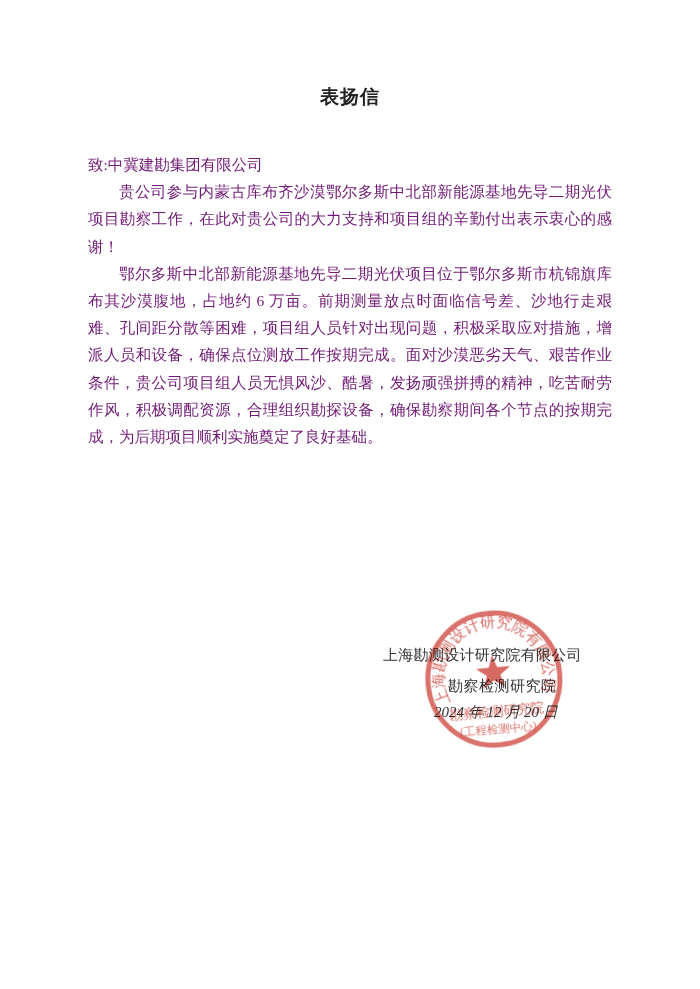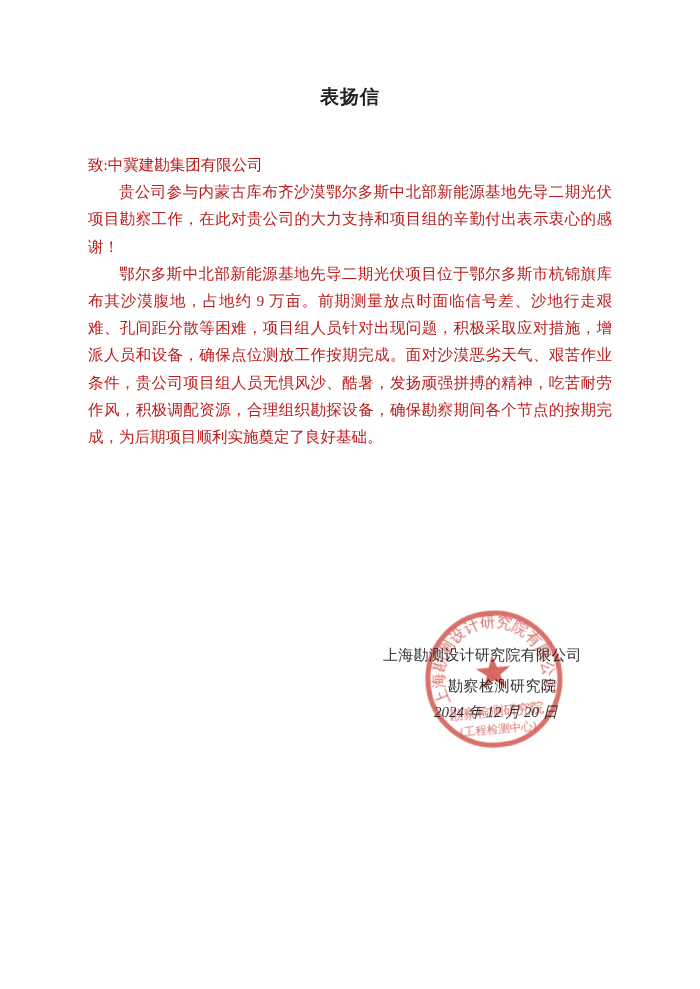--- a/index.html
+++ b/index.html
@@ -30,21 +30,21 @@
   }
   .letter-body {
     position: absolute;
     left: 88px;
     top: 151px;
     width: 524px;
     font-size: 15.5px;
     line-height: 27.2px;
     text-align: justify;
     text-justify: inter-ideograph;
-    color: #b91c1c;
+    color: #701a75;
   }
   .letter-body p {
     margin: 0;
   }
   .recipient {
     text-indent: 0;
   }
   .para {
     text-indent: 2em;
     font-family: Liberation Serif, serif;
@@ -77,21 +77,21 @@
 </head>
 <body>
 
 <div class="page">
 
   <h1 class="title">表扬信</h1>
 
   <div class="letter-body">
     <p class="recipient">致:中冀建勘集团有限公司</p>
     <p class="para">贵公司参与内蒙古库布齐沙漠鄂尔多斯中北部新能源基地先导二期光伏项目勘察工作，在此对贵公司的大力支持和项目组的辛勤付出表示衷心的感谢！</p>
-    <p class="para">鄂尔多斯中北部新能源基地先导二期光伏项目位于鄂尔多斯市杭锦旗库布其沙漠腹地，占地约 9 万亩。前期测量放点时面临信号差、沙地行走艰难、孔间距分散等困难，项目组人员针对出现问题，积极采取应对措施，增派人员和设备，确保点位测放工作按期完成。面对沙漠恶劣天气、艰苦作业条件，贵公司项目组人员无惧风沙、酷暑，发扬顽强拼搏的精神，吃苦耐劳作风，积极调配资源，合理组织勘探设备，确保勘察期间各个节点的按期完成，为后期项目顺利实施奠定了良好基础。</p>
+    <p class="para">鄂尔多斯中北部新能源基地先导二期光伏项目位于鄂尔多斯市杭锦旗库布其沙漠腹地，占地约 6 万亩。前期测量放点时面临信号差、沙地行走艰难、孔间距分散等困难，项目组人员针对出现问题，积极采取应对措施，增派人员和设备，确保点位测放工作按期完成。面对沙漠恶劣天气、艰苦作业条件，贵公司项目组人员无惧风沙、酷暑，发扬顽强拼搏的精神，吃苦耐劳作风，积极调配资源，合理组织勘探设备，确保勘察期间各个节点的按期完成，为后期项目顺利实施奠定了良好基础。</p>
   </div>
 
   <div class="sig-line sig-company">上海勘测设计研究院有限公司</div>
   <div class="sig-line sig-dept">勘察检测研究院</div>
   <div class="sig-line sig-date">2024 年 12 月 20 日</div>
 
   <svg class="seal" viewBox="0 0 166 166" xmlns="http://www.w3.org/2000/svg">
     <circle cx="82" cy="82" r="66" fill="none" stroke="#cc4138" stroke-opacity="0.85" stroke-width="5"></circle>
     <path id="sealArc" d="M 36.7 101.1 A 50 50 0 1 1 127.3 101.1" fill="none" stroke="none"></path>
     <text font-size="15.5" fill="#cc4138" fill-opacity="0.9">

